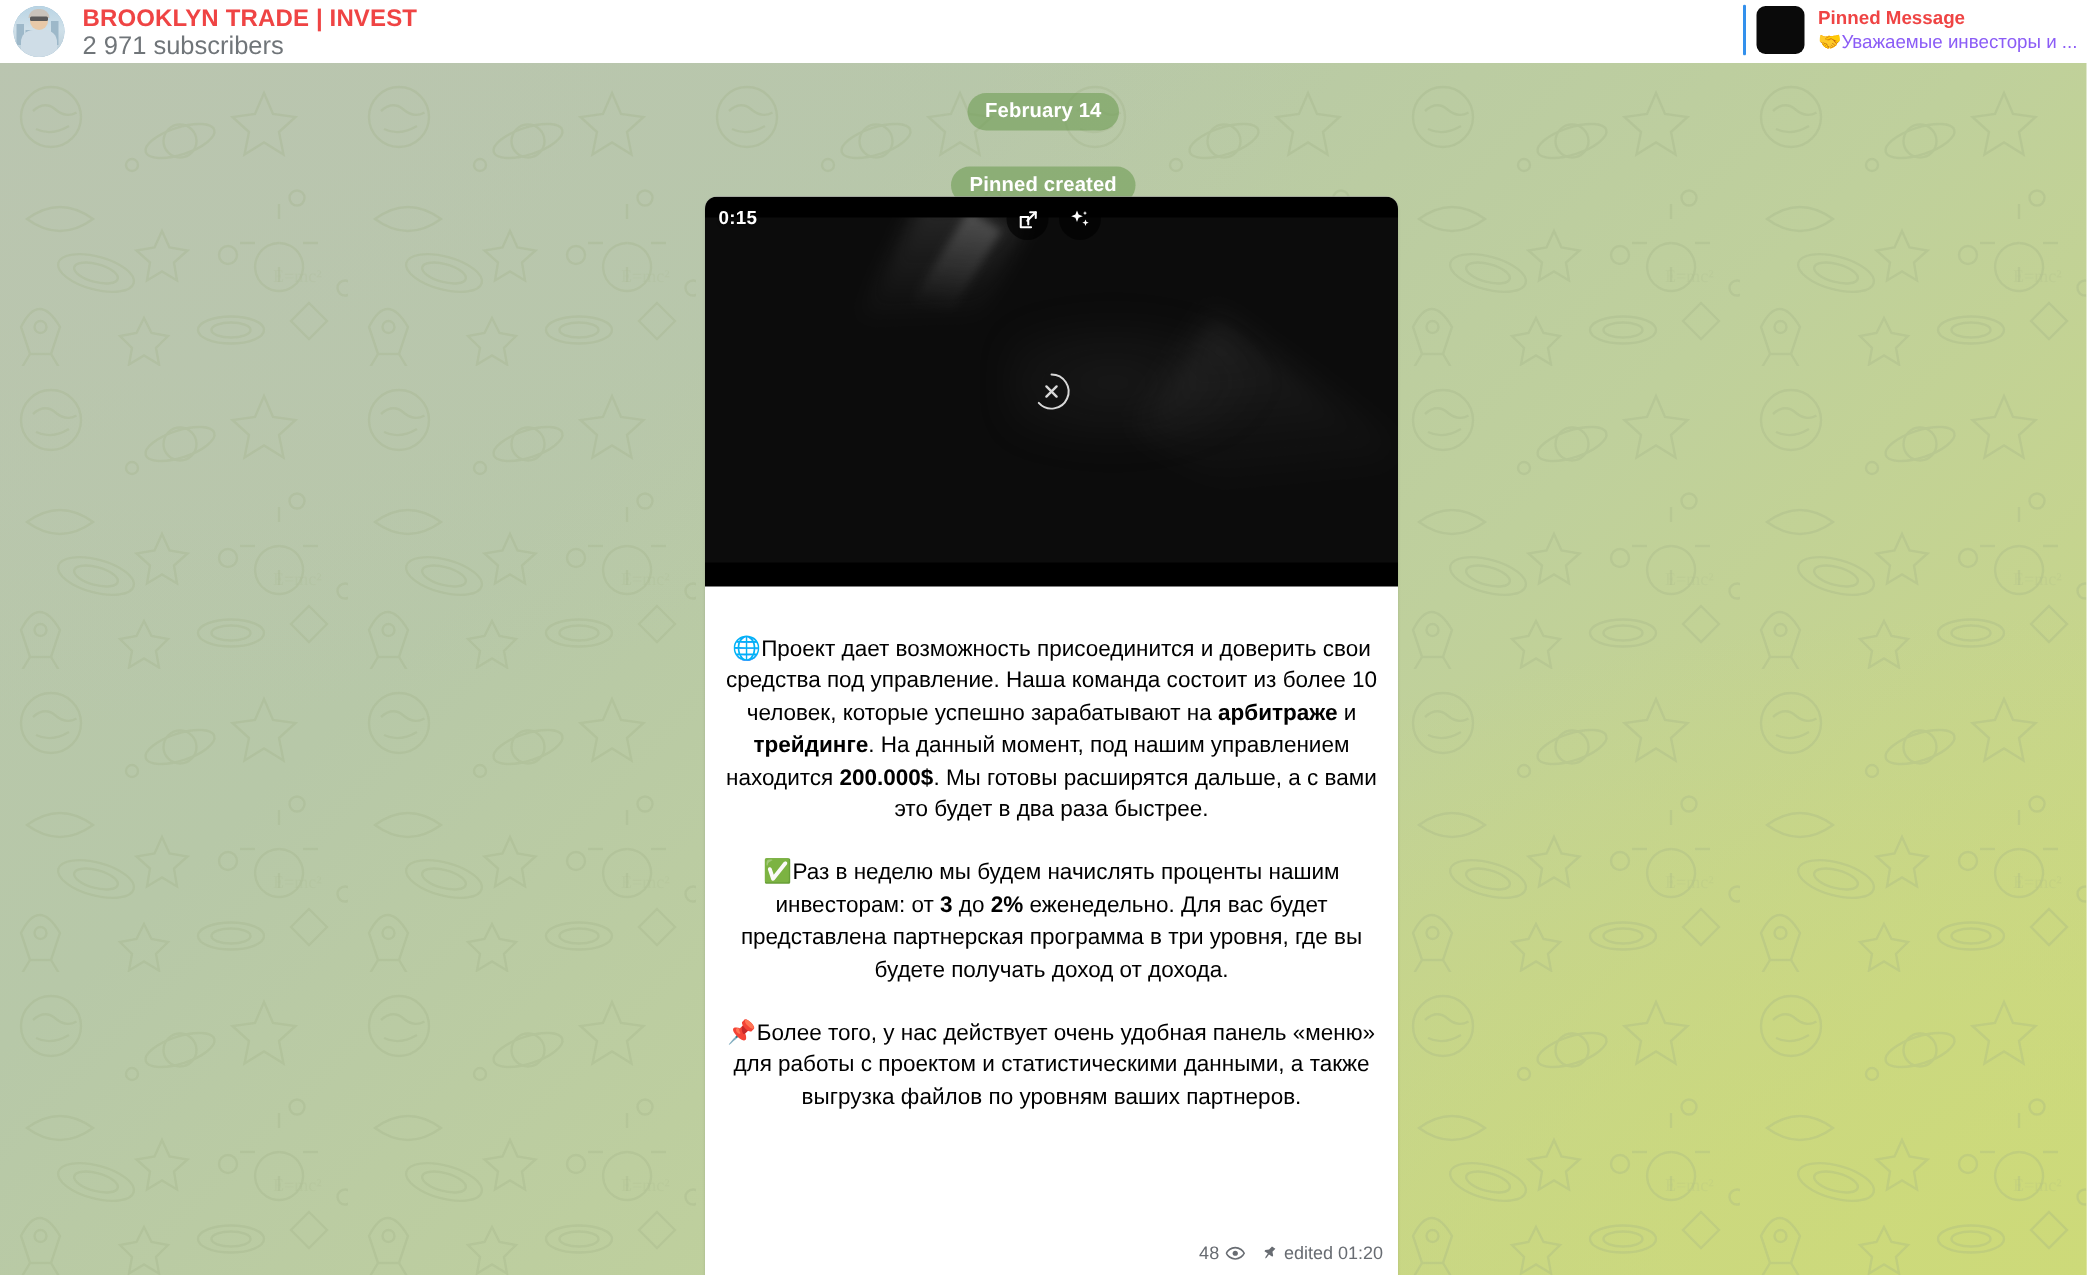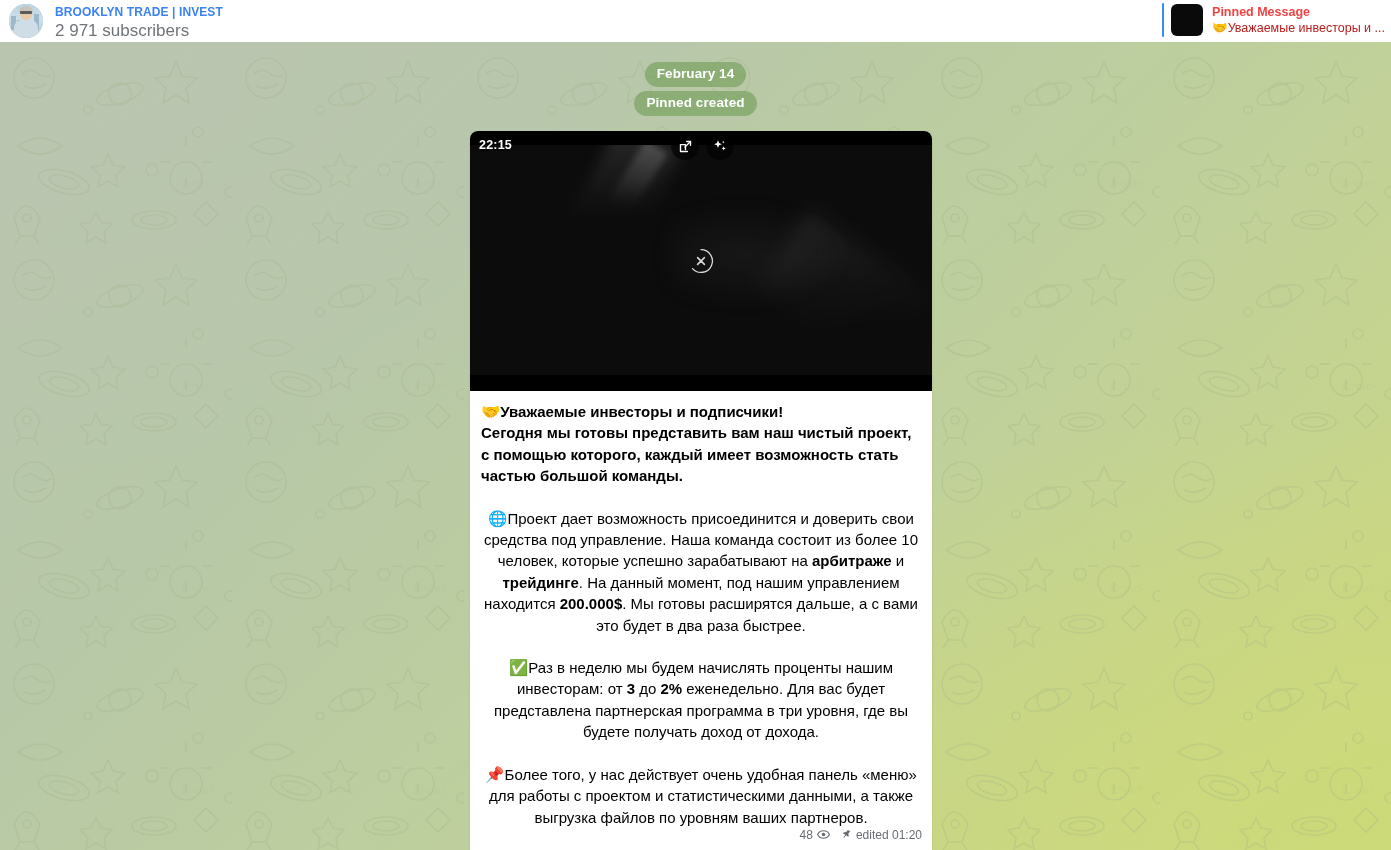--- a/index.html
+++ b/index.html
@@ -25,59 +25,59 @@
     background: #8fb4cc;
   }
   .avatar .sky { position:absolute; inset:0; background: linear-gradient(180deg,#b9d4e4 0%,#cfe0e9 45%,#b9cbd6 100%); }
   .avatar .bldg { position:absolute; bottom:8px; width:5px; background:#9db8c9; }
   .avatar .head { position:absolute; left:11px; top:4px; width:12px; height:12px; border-radius:50%; background:#e8c9a8; }
   .avatar .hair { position:absolute; left:10px; top:2px; width:14px; height:6px; border-radius:7px 7px 0 0; background:#c9c3bb; }
   .avatar .glasses { position:absolute; left:11px; top:7px; width:12px; height:3px; background:#5a5a5a; border-radius:1px; }
   .avatar .body { position:absolute; left:5px; top:16px; width:24px; height:20px; border-radius:8px 8px 0 0; background:#cfdde7; }
   .head-titles { margin-left: 12px; display: flex; flex-direction: column; justify-content: center; }
   .ch-title {
-    font-size: 12px; font-weight: bold; color: #3b82f6;
+    font-size: 16px; font-weight: bold; color: #ef4444;
     letter-spacing: .1px; line-height: 19px;
   }
   .ch-subtitle {
     font-size: 17px; color: #707579; line-height: 16px; margin-top: 1px;
   }
   .pinned {
     position: absolute; right: 6px; top: 3px;
     display: flex; align-items: center;
     max-width: 252px; overflow: hidden;
   }
   .pin-bar { width: 2px; height: 34px; background: #3390ec; border-radius: 1px; flex: 0 0 2px; }
   .pin-thumb {
     width: 32px; height: 32px; border-radius: 6px;
     background: #0a0a0a; margin-left: 7px; flex: 0 0 32px;
   }
   .pin-texts { margin-left: 9px; display:flex; flex-direction:column; overflow:hidden; }
   .pin-title { font-size: 12.5px; color: #ef4444; font-weight: 600; line-height: 16px; }
   .pin-sub {
-    font-size: 12.5px; color: #b91c1c; line-height: 17px;
+    font-size: 12.5px; color: #8b5cf6; line-height: 17px;
     white-space: nowrap; overflow: hidden; text-overflow: ellipsis;
   }
 
   
   .chat-area {
     position: absolute; left:0; top:42px;
     width: 1391px; height: 808px;
     overflow: hidden;
     background:
       radial-gradient(120% 100% at 100% 100%, rgba(205,218,120,0.85) 0%, rgba(205,218,120,0) 55%),
       radial-gradient(110% 95% at 0% 0%, rgba(186,197,176,0.95) 0%, rgba(186,197,176,0) 58%),
       linear-gradient(135deg, #b9c6ad 0%, #b7c8a8 30%, #bfd09c 60%, #cdd97e 100%);
   }
   .pattern { position:absolute; inset:0; opacity:.5; }
 
   
   .svc-wrap {
     position: absolute; left: 0; top: 20px; width: 1391px;
-    display: flex; flex-direction: column; align-items: center; gap: 4px;
+    display: flex; flex-direction: column; align-items: center; gap: 24px;
     z-index: 5;
   }
   .svc {
     background: rgba(113,158,87,0.62);
     color: #ffffff; font-size: 13.5px; font-weight: bold;
     padding: 4px 12px 5px; border-radius: 13px;
     line-height: 16px; letter-spacing: .1px;
   }
 
   
@@ -146,21 +146,21 @@
     word-wrap: break-word;
   }
   .msg-text p { margin: 0; }
   .msg-text p.gap { margin-top: 21px; text-align: center; }
   .b { font-weight: bold; }
   .p1 { font-weight: bold; }
   .emo { font-size: 15.5px; }
 
   .meta {
     position: absolute; right: 8px; bottom: 6px;
-    display: flex; gap: 4px;
+    display: flex; align-items: center; gap: 4px;
     font-size: 12px; color: #686c72;
     background: rgba(255,255,255,0.92);
     padding: 1px 2px 1px 5px; border-radius: 8px;
     line-height: 15px;
   }
   .meta .views { letter-spacing: .1px; }
   .meta .sep { width: 3px; }
 </style>
 </head>
 <body>
@@ -237,21 +237,21 @@
   <div class="bubble">
 
     <div class="video">
       <div class="vid-inner">
         <div class="vid-shape1"></div>
         <div class="vid-shape2"></div>
         <div class="vid-shape3"></div>
         <div class="vid-shape4"></div>
       </div>
 
-      <div class="duration">22:15</div>
+      <div class="duration">0:15</div>
 
       <div class="vid-btns">
         <div class="vbtn">
           <svg width="15" height="15" viewBox="0 0 24 24" fill="none" stroke="#fff" stroke-width="2.2" stroke-linecap="round" stroke-linejoin="round">
             <path d="M4 9v11h11"></path>
             <path d="M4 9h8v8"></path>
             <path d="M11 13 L20 4"></path>
             <path d="M14 4h6v6"></path>
           </svg>
         </div>
@@ -266,24 +266,20 @@
 
       <div class="cancel-circle">
         <svg width="28" height="28" viewBox="0 0 28 28" fill="none" stroke="#d8d8d8" stroke-width="1.3" stroke-linecap="round">
           <path d="M14 2.6 a11.4 11.4 0 1 1 -8.5 19"></path>
           <path d="M10.6 10.6 L17.4 17.4 M17.4 10.6 L10.6 17.4" stroke-width="1.6"></path>
         </svg>
       </div>
     </div>
 
     <div class="msg-text">
-      <p>
-        <span class="emo">🤝</span><span class="p1">Уважаемые инвесторы и подписчики!</span><br>
-        <span class="p1">Сегодня мы готовы представить вам наш чистый проект, с помощью которого, каждый имеет возможность стать частью большой команды.</span>
-      </p>
 
       <p class="gap">
         <span class="emo">🌐</span><span>Проект дает возможность присоединится и доверить свои средства под управление. Наша команда состоит из более 10 человек, которые успешно зарабатывают на </span><span class="b">арбитраже</span><span> и </span><span class="b">трейдинге</span><span>. На данный момент, под нашим управлением находится </span><span class="b">200.000$</span><span>. Мы готовы расширятся дальше, а с вами это будет в два раза быстрее.</span>
       </p>
 
       <p class="gap">
         <span class="emo">✅</span><span>Раз в неделю мы будем начислять проценты нашим инвесторам: от </span><span class="b">3</span><span> до </span><span class="b">2%</span><span> еженедельно. Для вас будет представлена партнерская программа в три уровня, где вы будете получать доход от дохода.</span>
       </p>
 
       <p class="gap">

